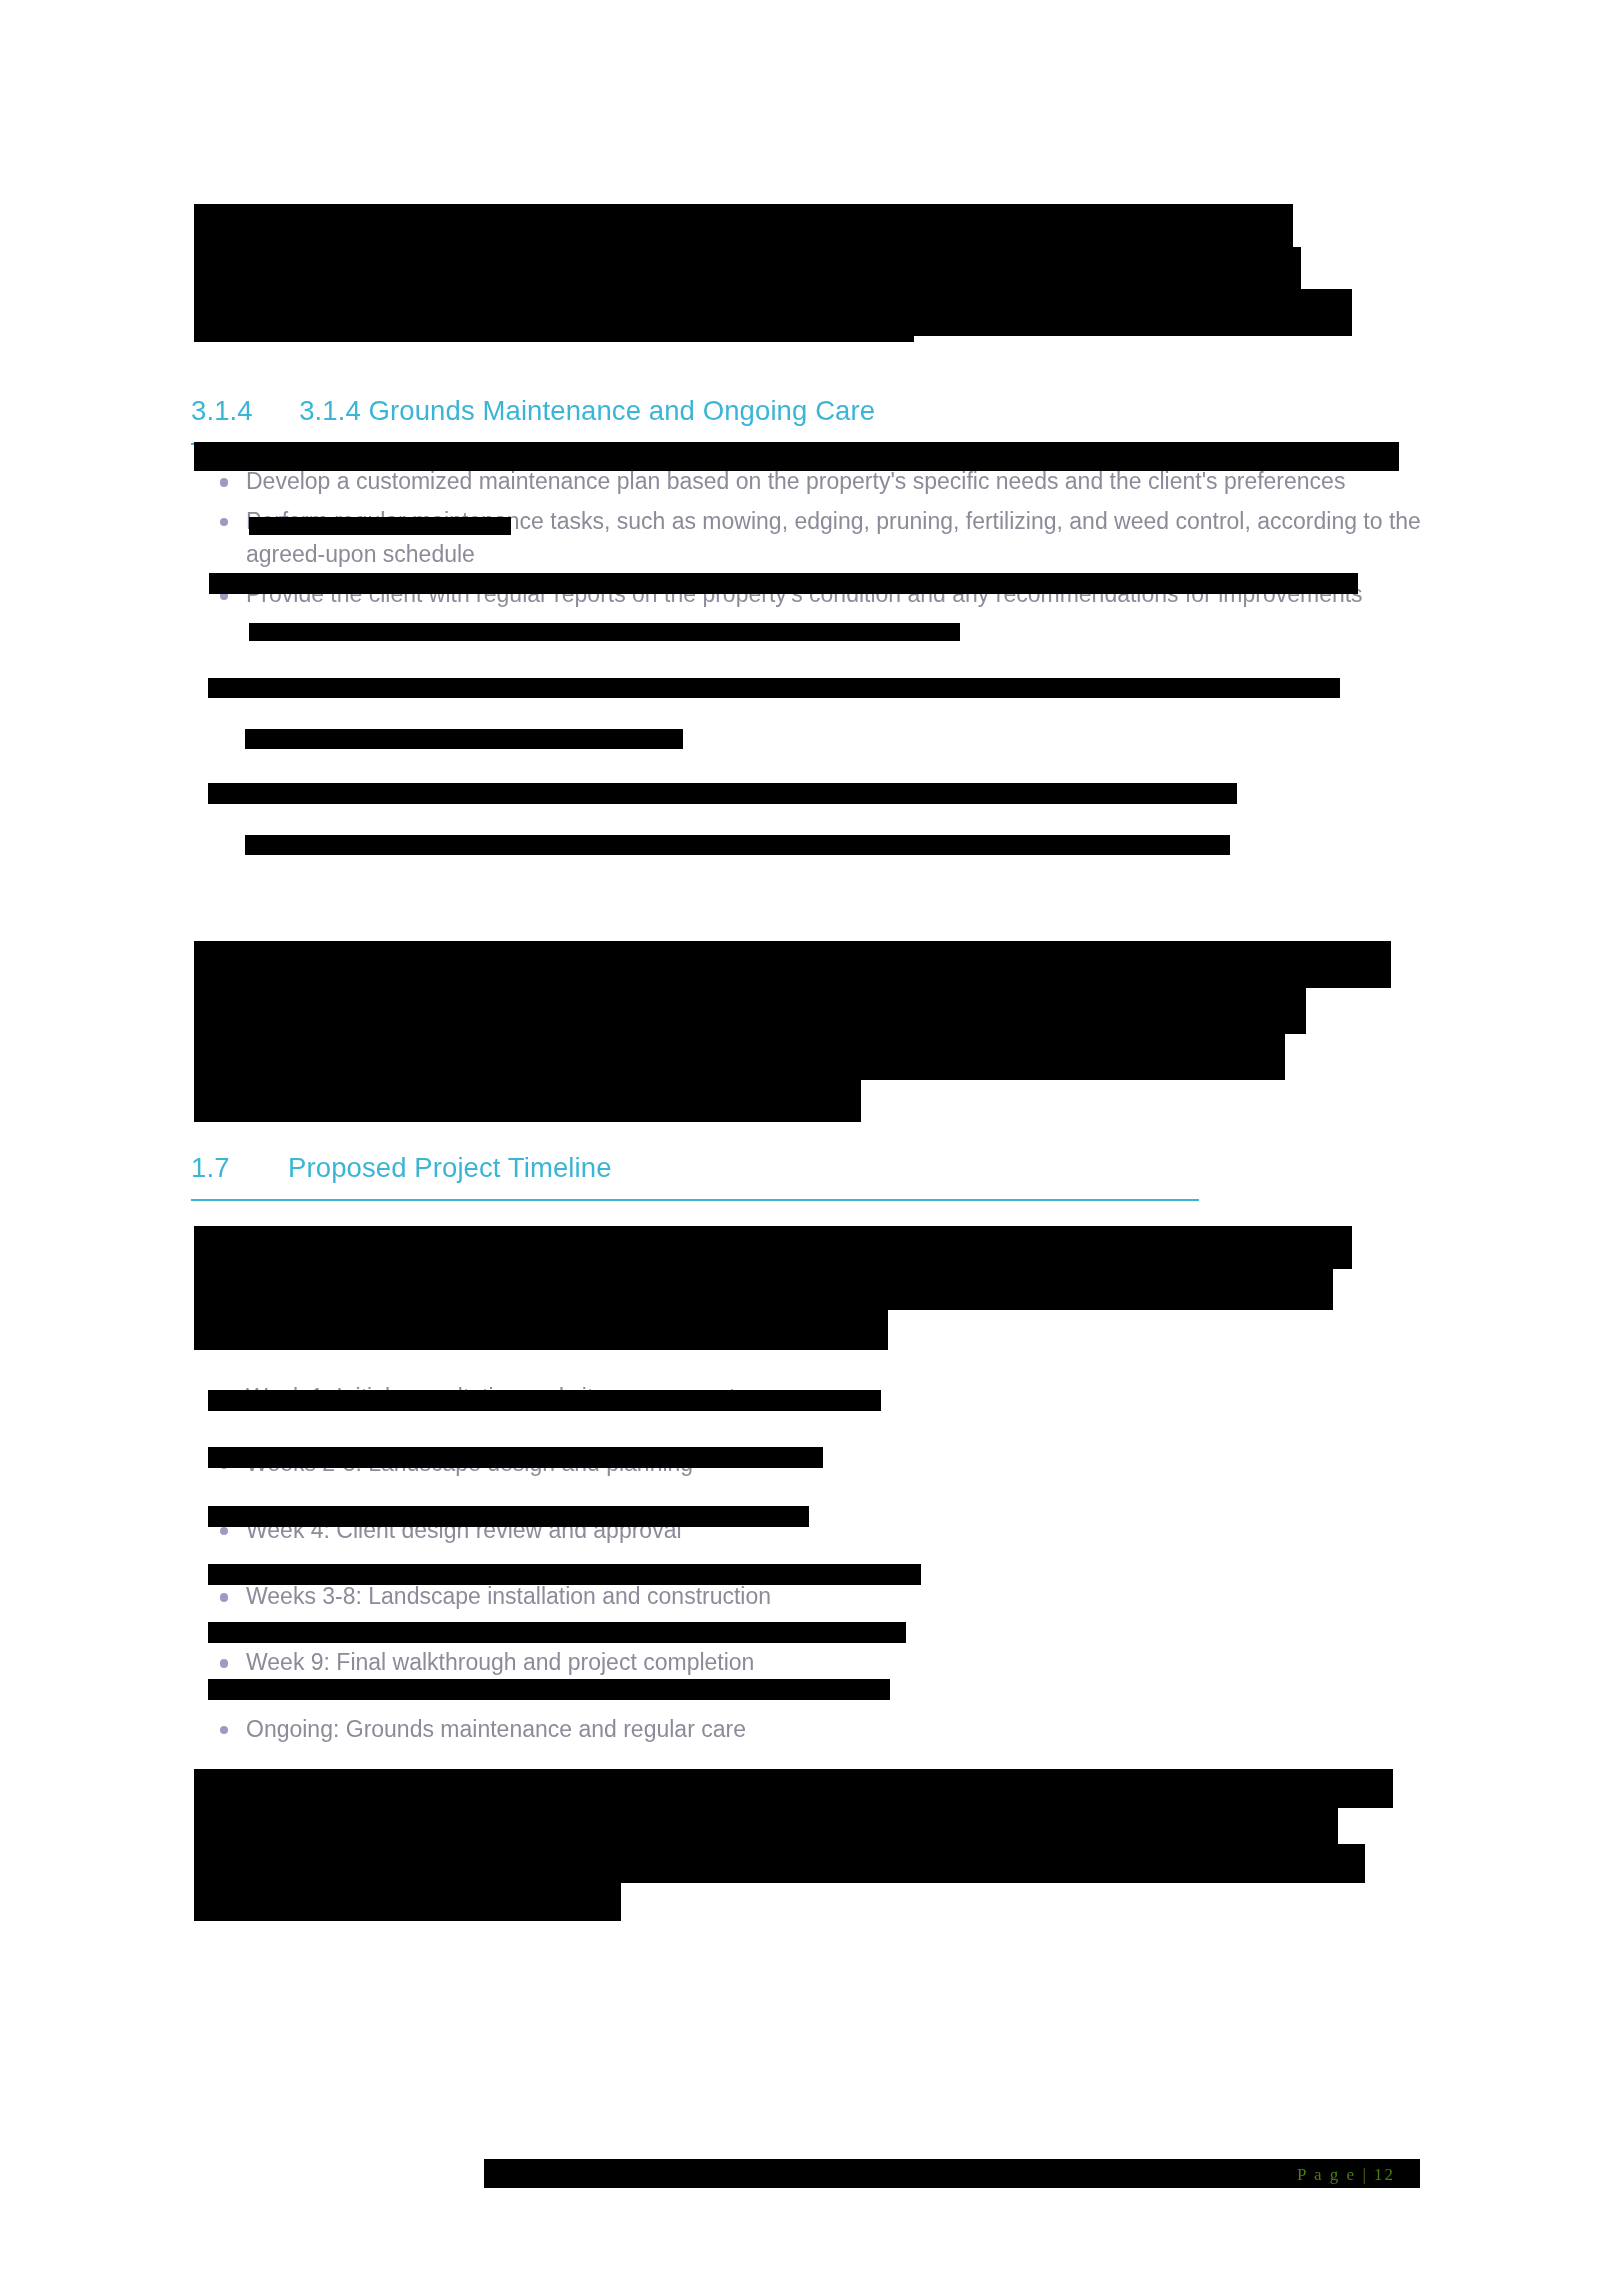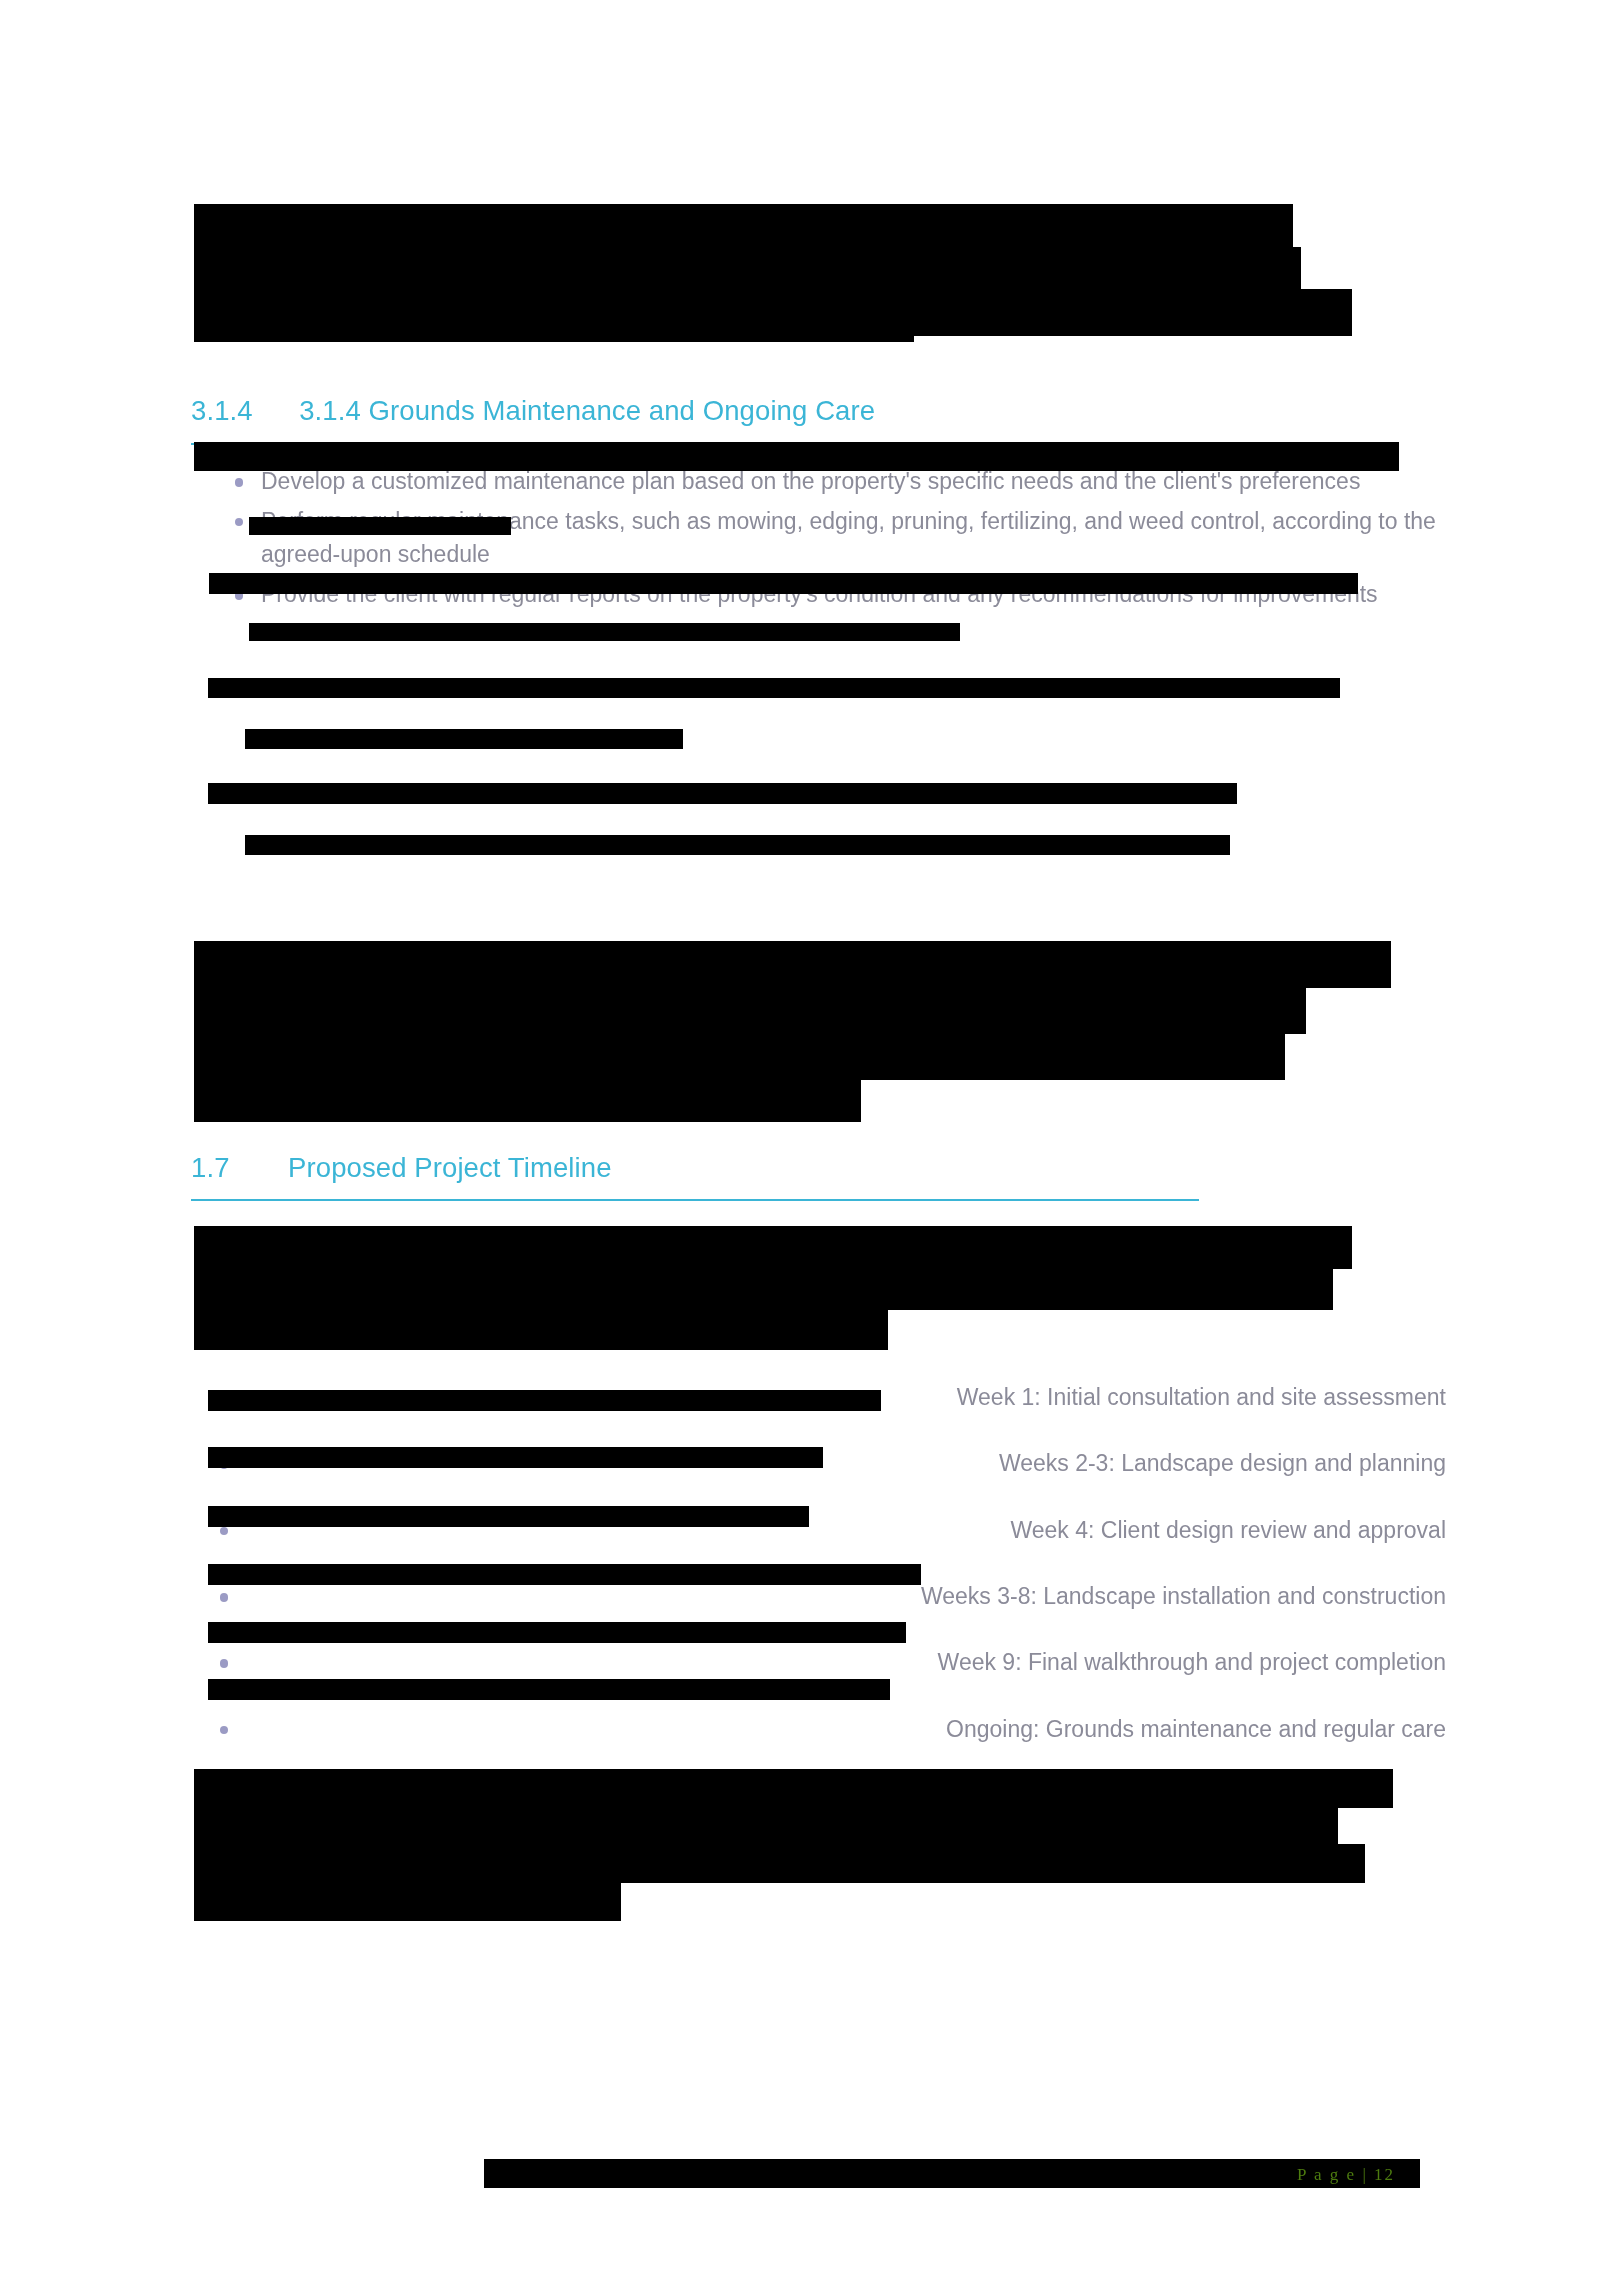--- a/index.html
+++ b/index.html
@@ -112,21 +112,21 @@
   <div class="redaction" style="left:194px; top:289px; width:1158px; height:47px;"></div>
   <div class="redaction" style="left:194px; top:301px; width:720px; height:41px;"></div>
 
   <div class="heading layer-text" style="left:191px; top:395px;">
     <span class="num">3.1.4</span>
     <span style="display:inline-block;width:31px;"></span>
     <span class="title">3.1.4 Grounds Maintenance and Ongoing Care</span>
   </div>
   <div class="heading-rule" style="left:191px; top:443px; width:1008px;"></div>
 
-  <div class="bullet-block layer-text" style="left:224px; top:465px; width:1237px;">
+  <div class="bullet-block layer-text" style="left:209px; top:465px; width:1237px;">
     <div class="bullet-item">
       <span class="bullet-text">Develop a customized maintenance plan based on the property's specific needs and the client's preferences</span>
     </div>
     <div class="bullet-item">
       <span class="bullet-text">Perform regular maintenance tasks, such as mowing, edging, pruning, fertilizing, and weed control, according to the agreed-upon schedule</span>
     </div>
     <div class="bullet-item">
       <span class="bullet-text">Provide the client with regular reports on the property's condition and any recommendations for improvements</span>
     </div>
   </div>
@@ -149,21 +149,21 @@
     <span class="num">1.7</span>
     <span style="display:inline-block;width:43px;"></span>
     <span class="title">Proposed Project Timeline</span>
   </div>
   <div class="heading-rule" style="left:191px; top:1199px; width:1008px;"></div>
 
   <div class="redaction" style="left:194px; top:1226px; width:1158px; height:43px;"></div>
   <div class="redaction" style="left:194px; top:1269px; width:1139px; height:41px;"></div>
   <div class="redaction" style="left:194px; top:1309px; width:694px; height:41px;"></div>
 
-  <div class="bullet-block layer-text" style="left:209px; top:1381px; width:1237px;text-align:right;">
+  <div class="bullet-block layer-text" style="left:209px; top:1381px; width:1237px;">
     <div class="bullet-item" style="margin-bottom:33px;">
       <span class="bullet-text">Week 1: Initial consultation and site assessment</span>
     </div>
     <div class="bullet-item" style="margin-bottom:33px;">
       <span class="bullet-text">Weeks 2-3: Landscape design and planning</span>
     </div>
     <div class="bullet-item" style="margin-bottom:33px;">
       <span class="bullet-text">Week 4: Client design review and approval</span>
     </div>
     <div class="bullet-item" style="margin-bottom:33px;">

